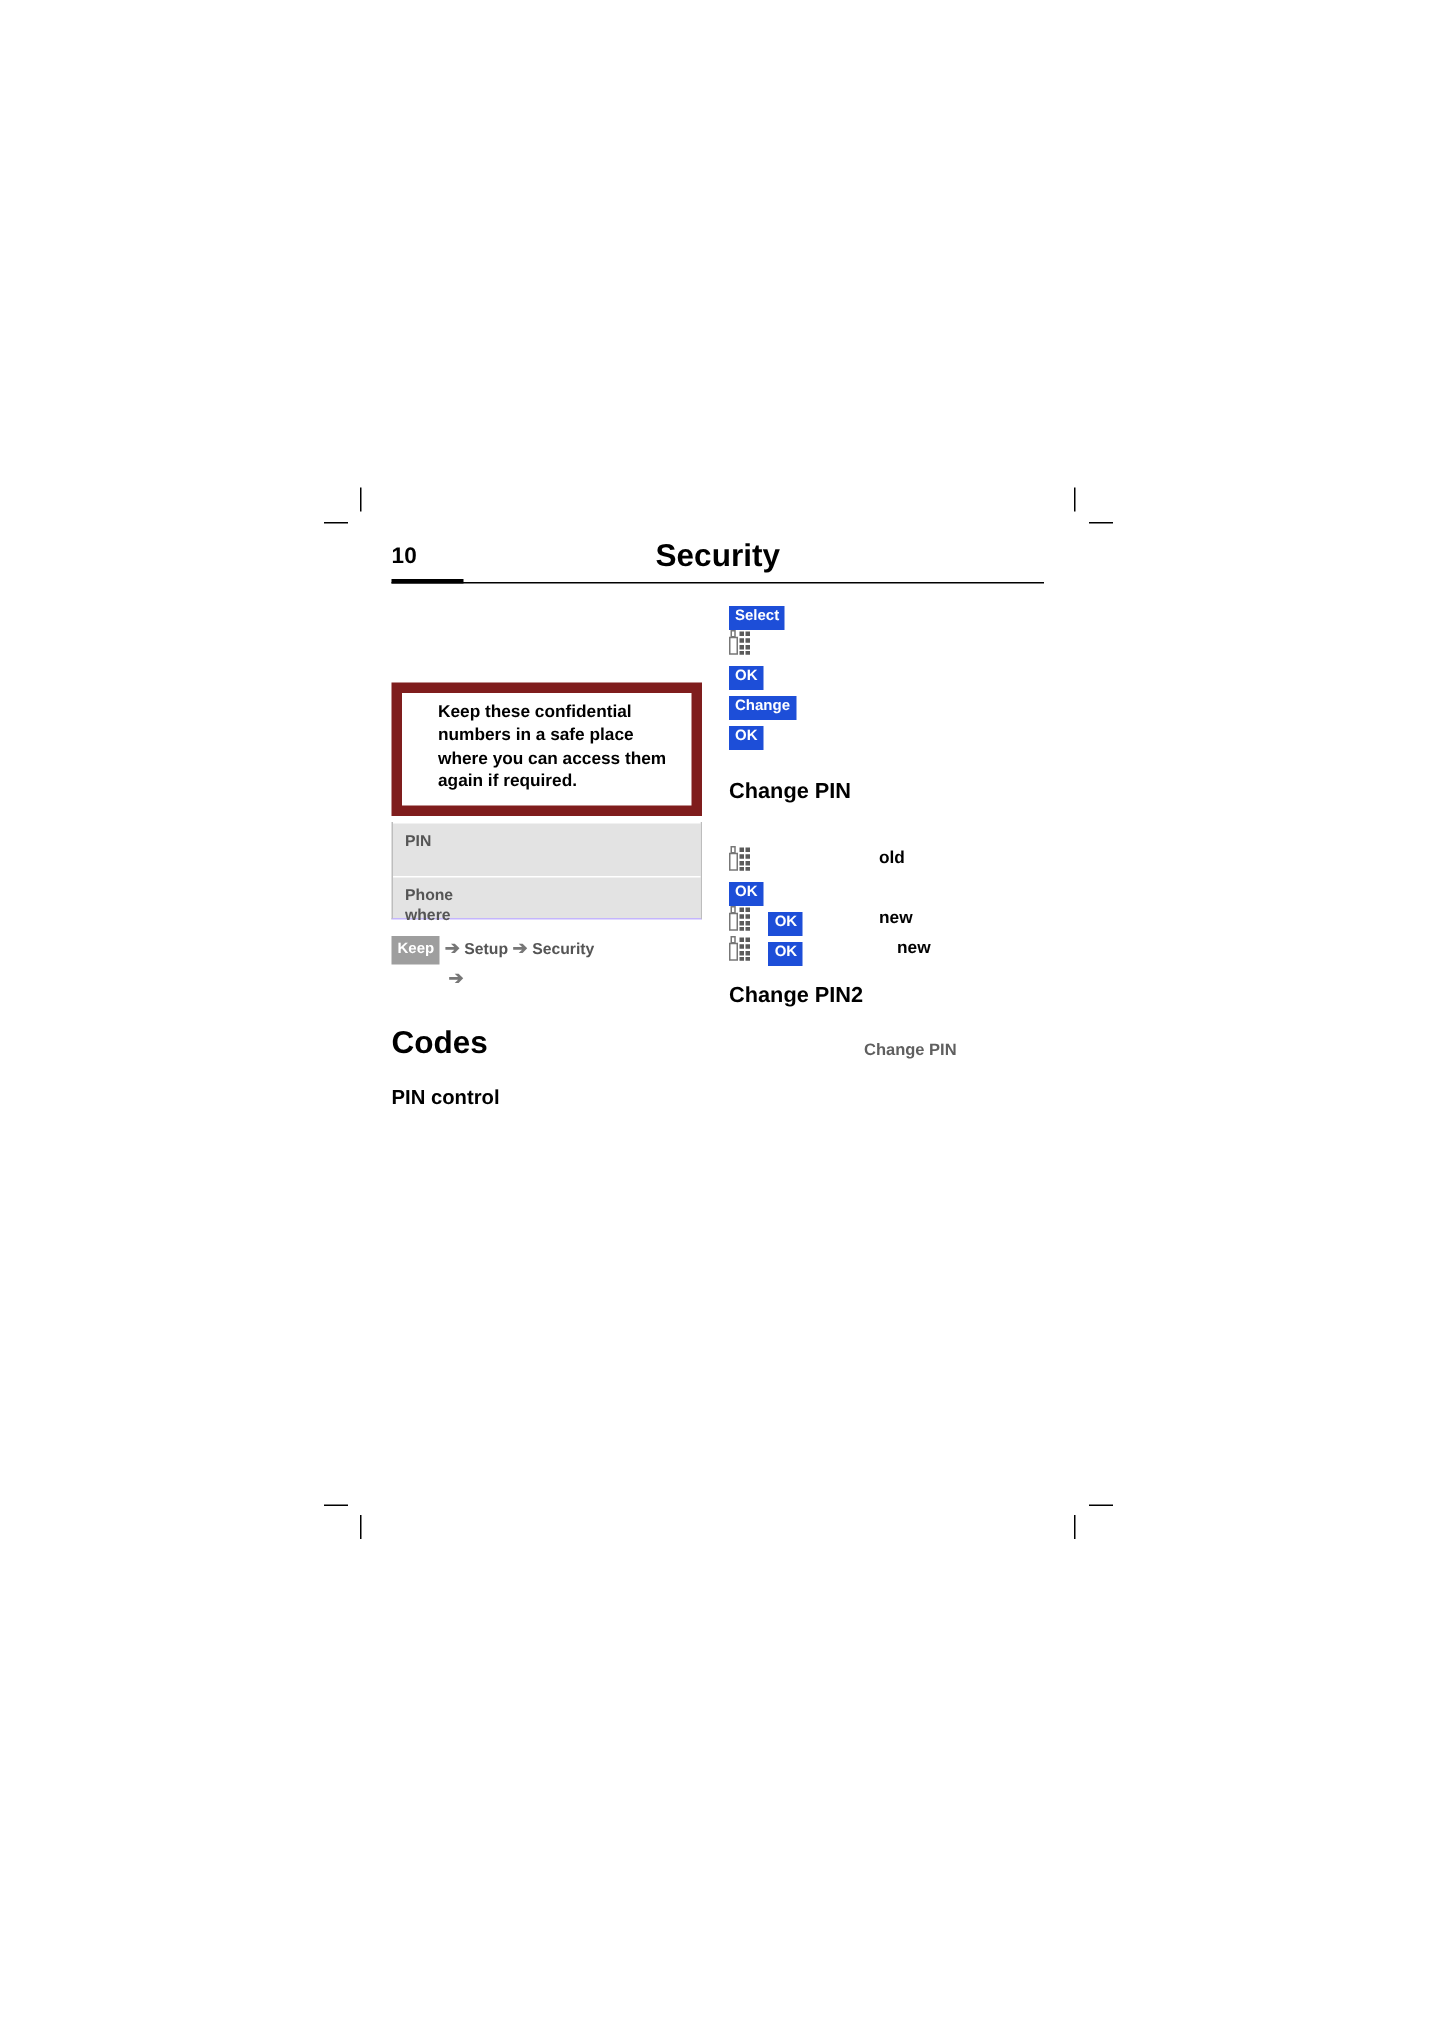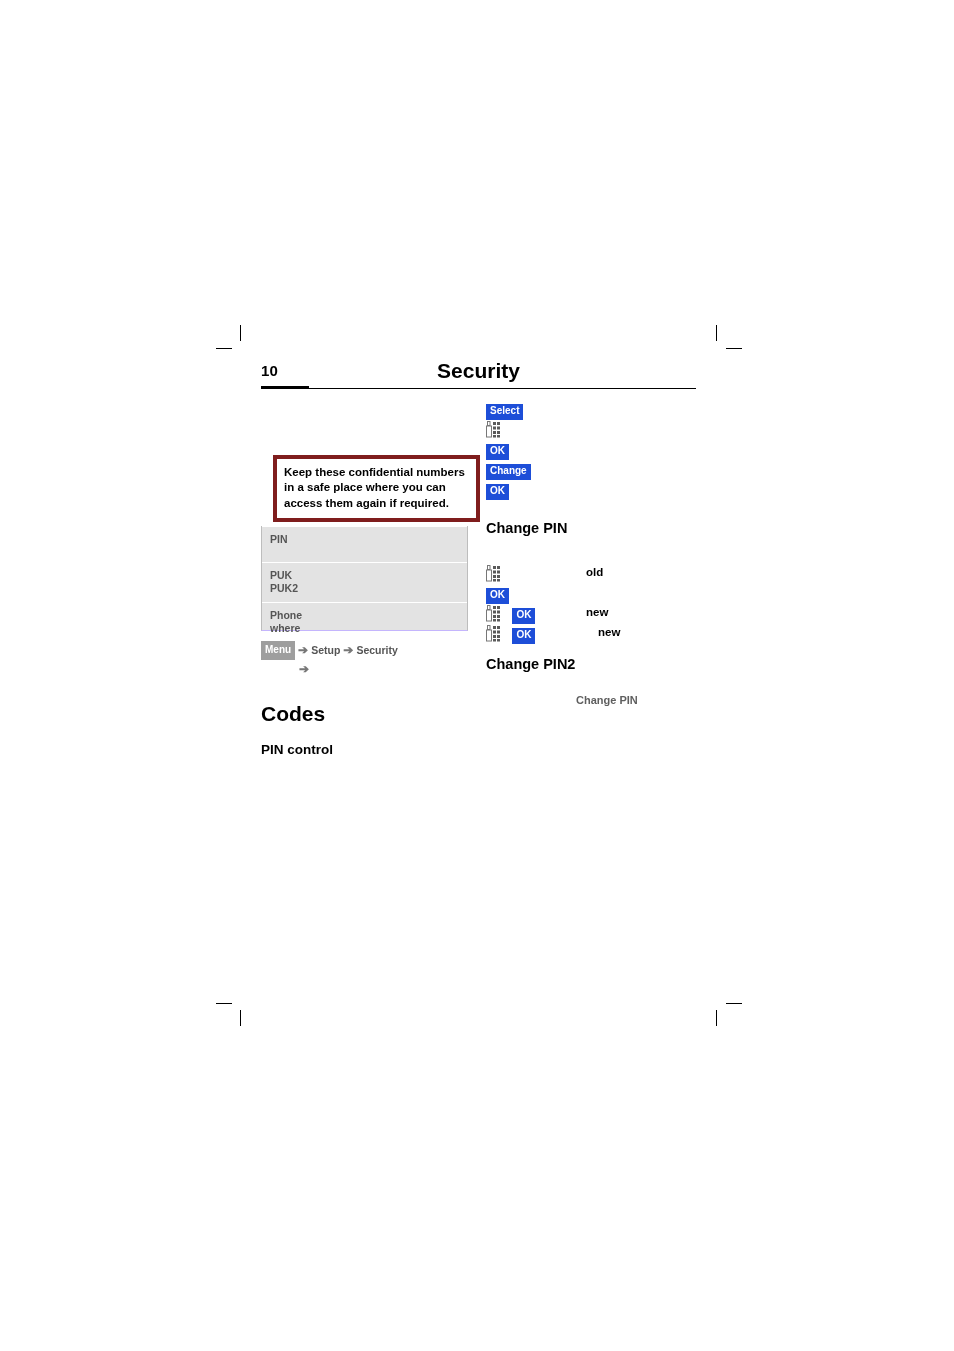--- a/index.html
+++ b/index.html
@@ -58,28 +58,27 @@
   }
 
   
   .col-left {
     position: absolute;
     left: 261px;
     top: 455px;
     width: 207px;
   }
   .note-box {
-    border: 4px solid #7f1d1d;
-    padding: 6px 7px 7px 7px;
+    border: 7px solid #7f1d1d;
+    padding: 6px 7px 7px 24px;
     font-size: 11.5px;
     font-weight: bold;
     line-height: 1.34;
     box-sizing: border-box;
     width: 207px;
-    margin-left: 12px;
   }
   .codes-table {
     width: 207px;
     border-left: 1px solid #bdbdbd;
     border-right: 1px solid #bdbdbd;
     border-bottom: 1px solid #c4b5fd;
     box-sizing: border-box;
     margin-top: 4px;
   }
   .code-row {
@@ -208,32 +207,28 @@
 <div class="rule-thick"></div>
 
 <div class="col-left">
 
   <div class="note-box">Keep these confidential numbers in a safe place where you can access them again if required.</div>
 
   <div class="codes-table">
     <div class="code-row h1">
       <span class="sub">PIN</span>
     </div>
-    <div class="code-row h3">
-      <span class="sub">PUK</span>
-      <span class="sub">PUK2</span>
-    </div>
     <div class="code-row h4">
       <span class="sub">Phone</span>
       <span class="sub">where</span>
     </div>
   </div>
 
   <div class="path-line">
-    <span class="tag">Menu</span><span class="arrow">➔</span><span>Setup</span><span class="arrow">➔</span><span>Security</span>
+    <span class="tag">Keep</span><span class="arrow">➔</span><span>Setup</span><span class="arrow">➔</span><span>Security</span>
     <br>
     <span class="arrow2">➔</span>
   </div>
 
   <h2 class="section">Codes</h2>
   <h3 class="subsection">PIN control</h3>
 </div>
 
 <div class="col-right">
 

